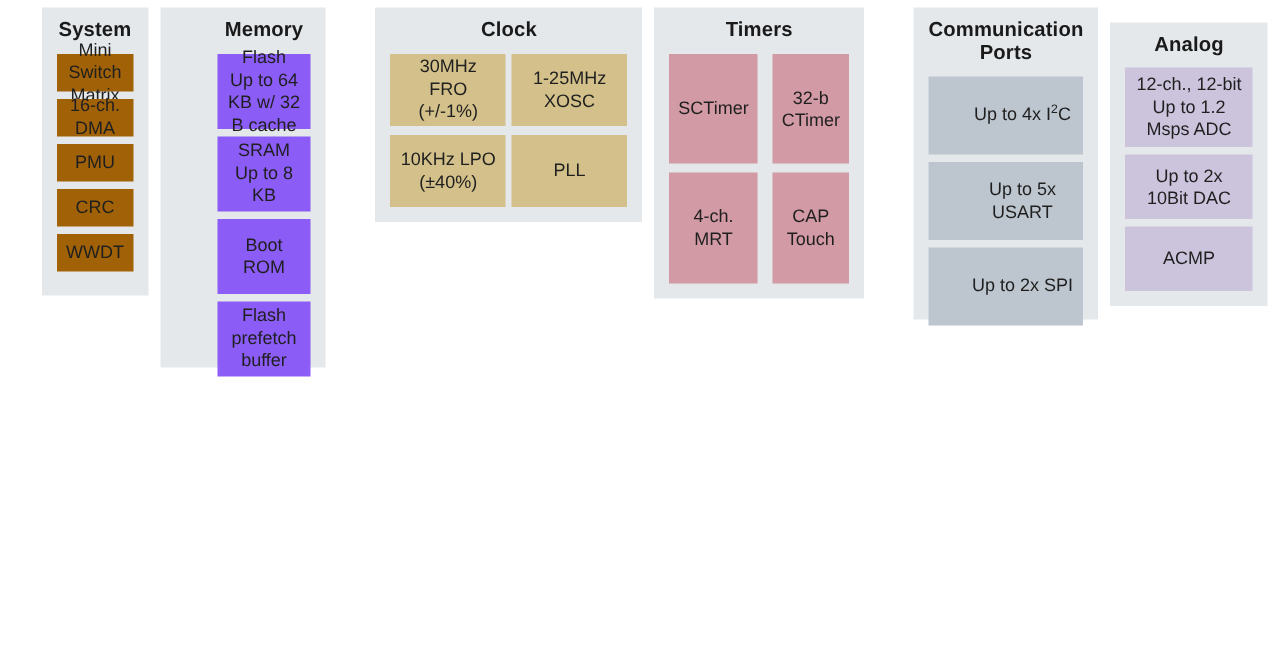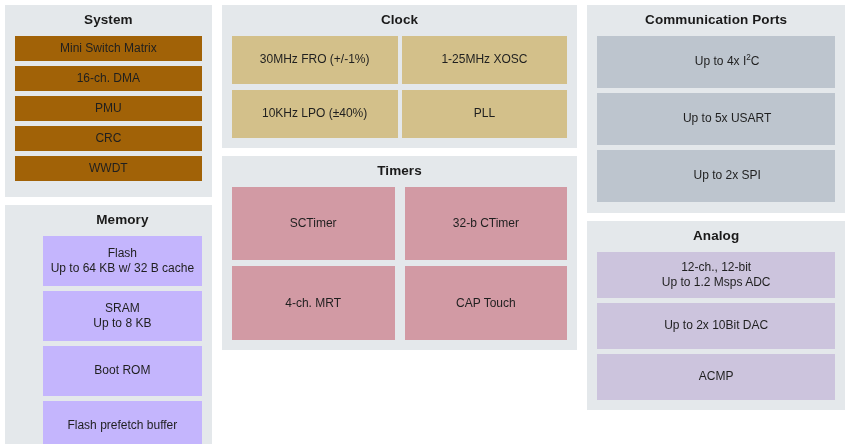--- a/index.html
+++ b/index.html
@@ -12,24 +12,24 @@
   }
   #diagram{
     position:relative;
     width:850px;height:444px;
     box-sizing:border-box;
     padding:5px 5px 0 5px;
     display:flex;
     gap:10px;
     align-items:flex-start;
   }
-  .col{display:flex;flex-direction:column;gap:8px;}
+  .col{display:flex;flex-direction:row;gap:8px;margin-left:23px;}
   .col-left{width:207px;}
   .col-mid{width:356px;}
-  .col-right{width:258px;}
+  .col-right{width:258px;align-items:center;}
 
   .panel{
     background:#e4e8eb;
     box-sizing:border-box;
     padding:8px 10px 10px 10px;
     display:flex;
     flex-direction:column;
   }
   .panel-title{
     text-align:center;
@@ -50,21 +50,21 @@
     text-align:center;
     font-size:12px;
     line-height:1.25;
     color:#1f1f1f;
     padding:4px 6px;
   }
   .block .lines{display:block;}
 
   
   .c-orange{background:#a16207;}
-  .c-blue{background:#c4b5fd;}
+  .c-blue{background:#8b5cf6;}
   .c-yellow{background:#e3e79a;}
   .c-khaki{background:#d3c08a;}
   .c-pink{background:#d29aa4;}
   .c-gray{background:#bdc5ce;padding-left:28px;}
   .c-purple{background:#ccc4dd;}
 
   
   .panel-system{height:192px;}
   .panel-system .block{height:25px;}
   .panel-memory{height:240px;padding-left:38px;}

